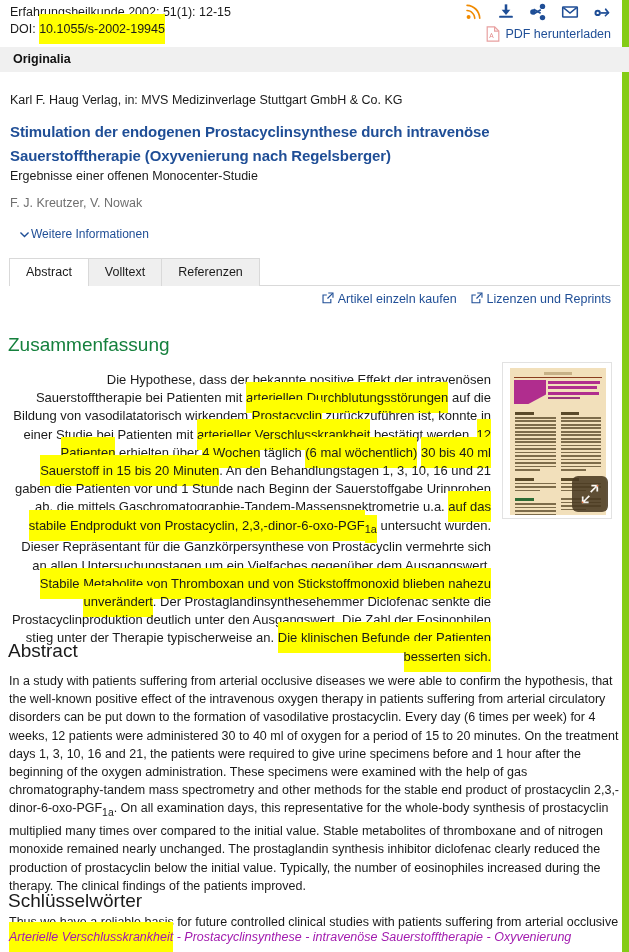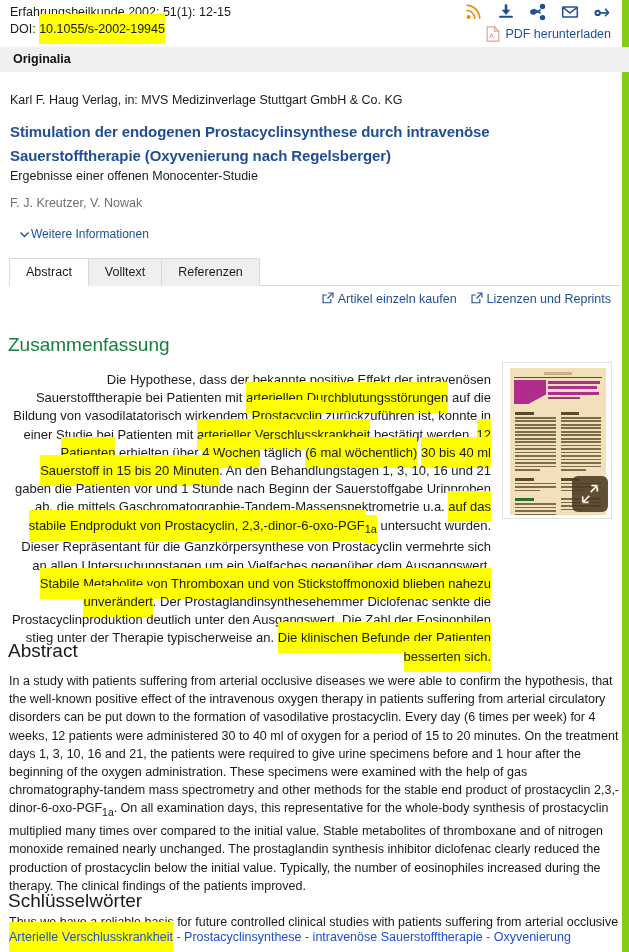--- a/index.html
+++ b/index.html
@@ -245,21 +245,22 @@
   .en-body p { margin: 12px 0 18px 0; }
 
   
   .kw-line {
     position: absolute;
     left: 9px;
     top: 928px;
     width: 611px;
     font-size: 12.5px;
     line-height: 18px;
-    color: #1d4ed8;
+    color: #a21caf;
+    font-style: italic;
   }
 
   
   .thumb-wrap {
     position: absolute;
     left: 502px;
     top: 362px;
     width: 110px;
     height: 157px;
     background: #ffffff;

